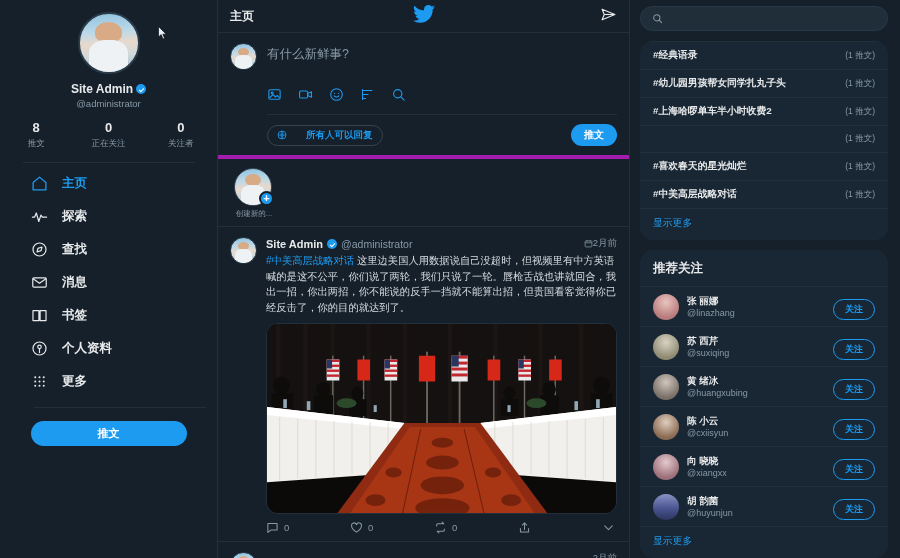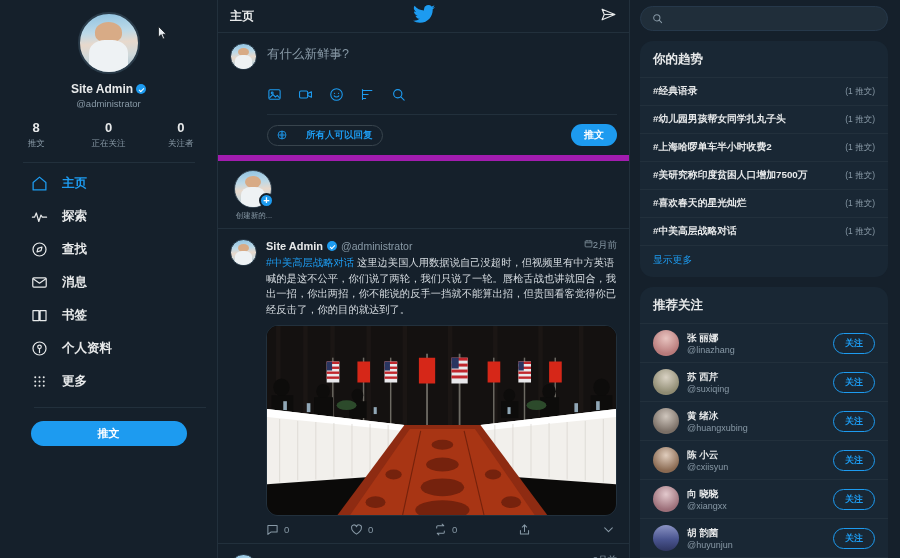--- a/index.html
+++ b/index.html
@@ -89,21 +89,21 @@
   .c-header {
     height: 33px; flex: 0 0 33px;
     border-bottom: 1px solid #22303c;
     display: flex; align-items: center; padding: 0 12px;
     position: relative;
   }
   .c-title { font-size: 12px; font-weight: bold; color: #e7e9ea; }
   .bird { position: absolute; left: 50%; top: 50%; transform: translate(-50%,-50%); }
   .send-ico { margin-left: auto; }
 
-  .composer { border-bottom: 6px solid #a21caf; padding: 10px 12px 9px 12px; }
+  .composer { border-bottom: 4px solid #a21caf; padding: 10px 12px 9px 12px; }
   .comp-row { display: flex; gap: 10px; }
   .avatar-sm {
     width: 27px; height: 27px; border-radius: 50%; flex: 0 0 27px;
     background: linear-gradient(175deg, #8fc2e0 0%, #bcd9e8 32%, #e8d9cc 52%, #cfd9db 72%, #9ab4c4 100%);
     position: relative; overflow: hidden; border:1px solid #2a3b49;
   }
   .avatar-sm::before{content:"";position:absolute;left:28%;top:14%;width:44%;height:34%;border-radius:50%;background:#d8ab86;}
   .avatar-sm::after{content:"";position:absolute;left:16%;top:44%;width:68%;height:56%;border-radius:40% 40% 10% 10%;background:#eef2f4;}
   .comp-body { flex: 1; padding-top: 3px; }
   .comp-ph { font-size: 12.5px; color: #8899a6; }
@@ -141,21 +141,21 @@
     color: #fff; font-size: 11px; line-height: 1; font-weight: bold;
   }
   .story-lab { font-size: 7.5px; color: #8899a6; margin-top: 3px; white-space: nowrap; }
 
   .feed { flex: 1; overflow: hidden; }
   .tweet { border-bottom: 1px solid #22303c; padding: 10px 12px 0 12px; display: flex; gap: 9px; }
   .tw-main { flex: 1; min-width: 0; }
   .tw-head { display: flex; align-items: center; gap: 4px; }
   .tw-name { font-size: 11px; font-weight: bold; color: #e7e9ea; }
   .tw-handle { font-size: 10.5px; color: #8899a6; }
-  .tw-time { margin-left: auto; font-size: 9.5px; color: #8899a6; display:flex; align-items:flex-start; gap:0; }
+  .tw-time { margin-left: auto; font-size: 9.5px; color: #8899a6; display:flex; align-items:center; gap:0; }
   .tw-text { font-size: 10.3px; line-height: 1.52; color: #d5dbe0; margin-top: 3px; word-break: break-all; }
   .tw-text .tag { color: #1d9bf0; }
   .tw-media {
     margin-top: 7px; width: 100%; height: 191px; border-radius: 12px;
     overflow: hidden; border: 1px solid #22303c; position: relative;
   }
   .tw-actions { display: flex; align-items: center; padding: 7px 2px 7px 0; }
   .act { display: flex; align-items: center; gap: 5px; color: #8899a6; font-size: 9.5px; width: 88px; cursor: pointer; }
   .act svg { width: 13px; height: 13px; display:block; }
   .act.last { width: auto; margin-left: auto; }
@@ -190,21 +190,21 @@
   }
   .sugg { display: flex; align-items: center; padding: 6px 13px; border-top: 1px solid #22303c; }
   .s-av { width: 26px; height: 26px; border-radius: 50%; flex: 0 0 26px; overflow: hidden; position: relative; }
   .s-meta { margin-left: 8px; min-width: 0; }
   .s-name { font-size: 9.6px; font-weight: bold; color: #e7e9ea; }
   .s-handle { font-size: 9px; color: #8899a6; margin-top: 0; }
   .follow-btn {
     margin-left: auto; border: 1px solid #1d9bf0; color: #1d9bf0;
     background: transparent; border-radius: 11px;
     padding: 3px 11px; font-size: 9px; font-weight: bold;
-    cursor: pointer; font-family: inherit; white-space: nowrap;
+    cursor: pointer; font-family: inherit; white-space: nowrap; margin-top: 6px;
   }
 </style>
 </head>
 <body>
 
 <div class="app">
 
   <div class="left">
 
     <svg class="cursor-arrow" viewBox="0 0 9 14">
@@ -610,35 +610,33 @@
     <div class="search-box">
       <span>
         <svg width="11" height="11" viewBox="0 0 24 24" fill="none" stroke="#8899a6" stroke-width="2.2" stroke-linecap="round">
             <circle cx="10.5" cy="10.5" r="6.8"></circle>
             <path d="M15.6 15.6 21 21"></path>
           </svg>
       </span>
     </div>
 
     <div class="card">
-      <div class="card-title">你的趋势</div>
       <div class="trend">
         <span class="trend-name">#经典语录</span>
         <span class="trend-count">(1 推文)</span>
       </div>
       <div class="trend">
         <span class="trend-name">#幼儿园男孩帮女同学扎丸子头</span>
         <span class="trend-count">(1 推文)</span>
       </div>
       <div class="trend">
         <span class="trend-name">#上海哈啰单车半小时收费2</span>
         <span class="trend-count">(1 推文)</span>
       </div>
       <div class="trend">
-        <span class="trend-name">#美研究称印度贫困人口增加7500万</span>
         <span class="trend-count">(1 推文)</span>
       </div>
       <div class="trend">
         <span class="trend-name">#喜欢春天的星光灿烂</span>
         <span class="trend-count">(1 推文)</span>
       </div>
       <div class="trend">
         <span class="trend-name">#中美高层战略对话</span>
         <span class="trend-count">(1 推文)</span>
       </div>

